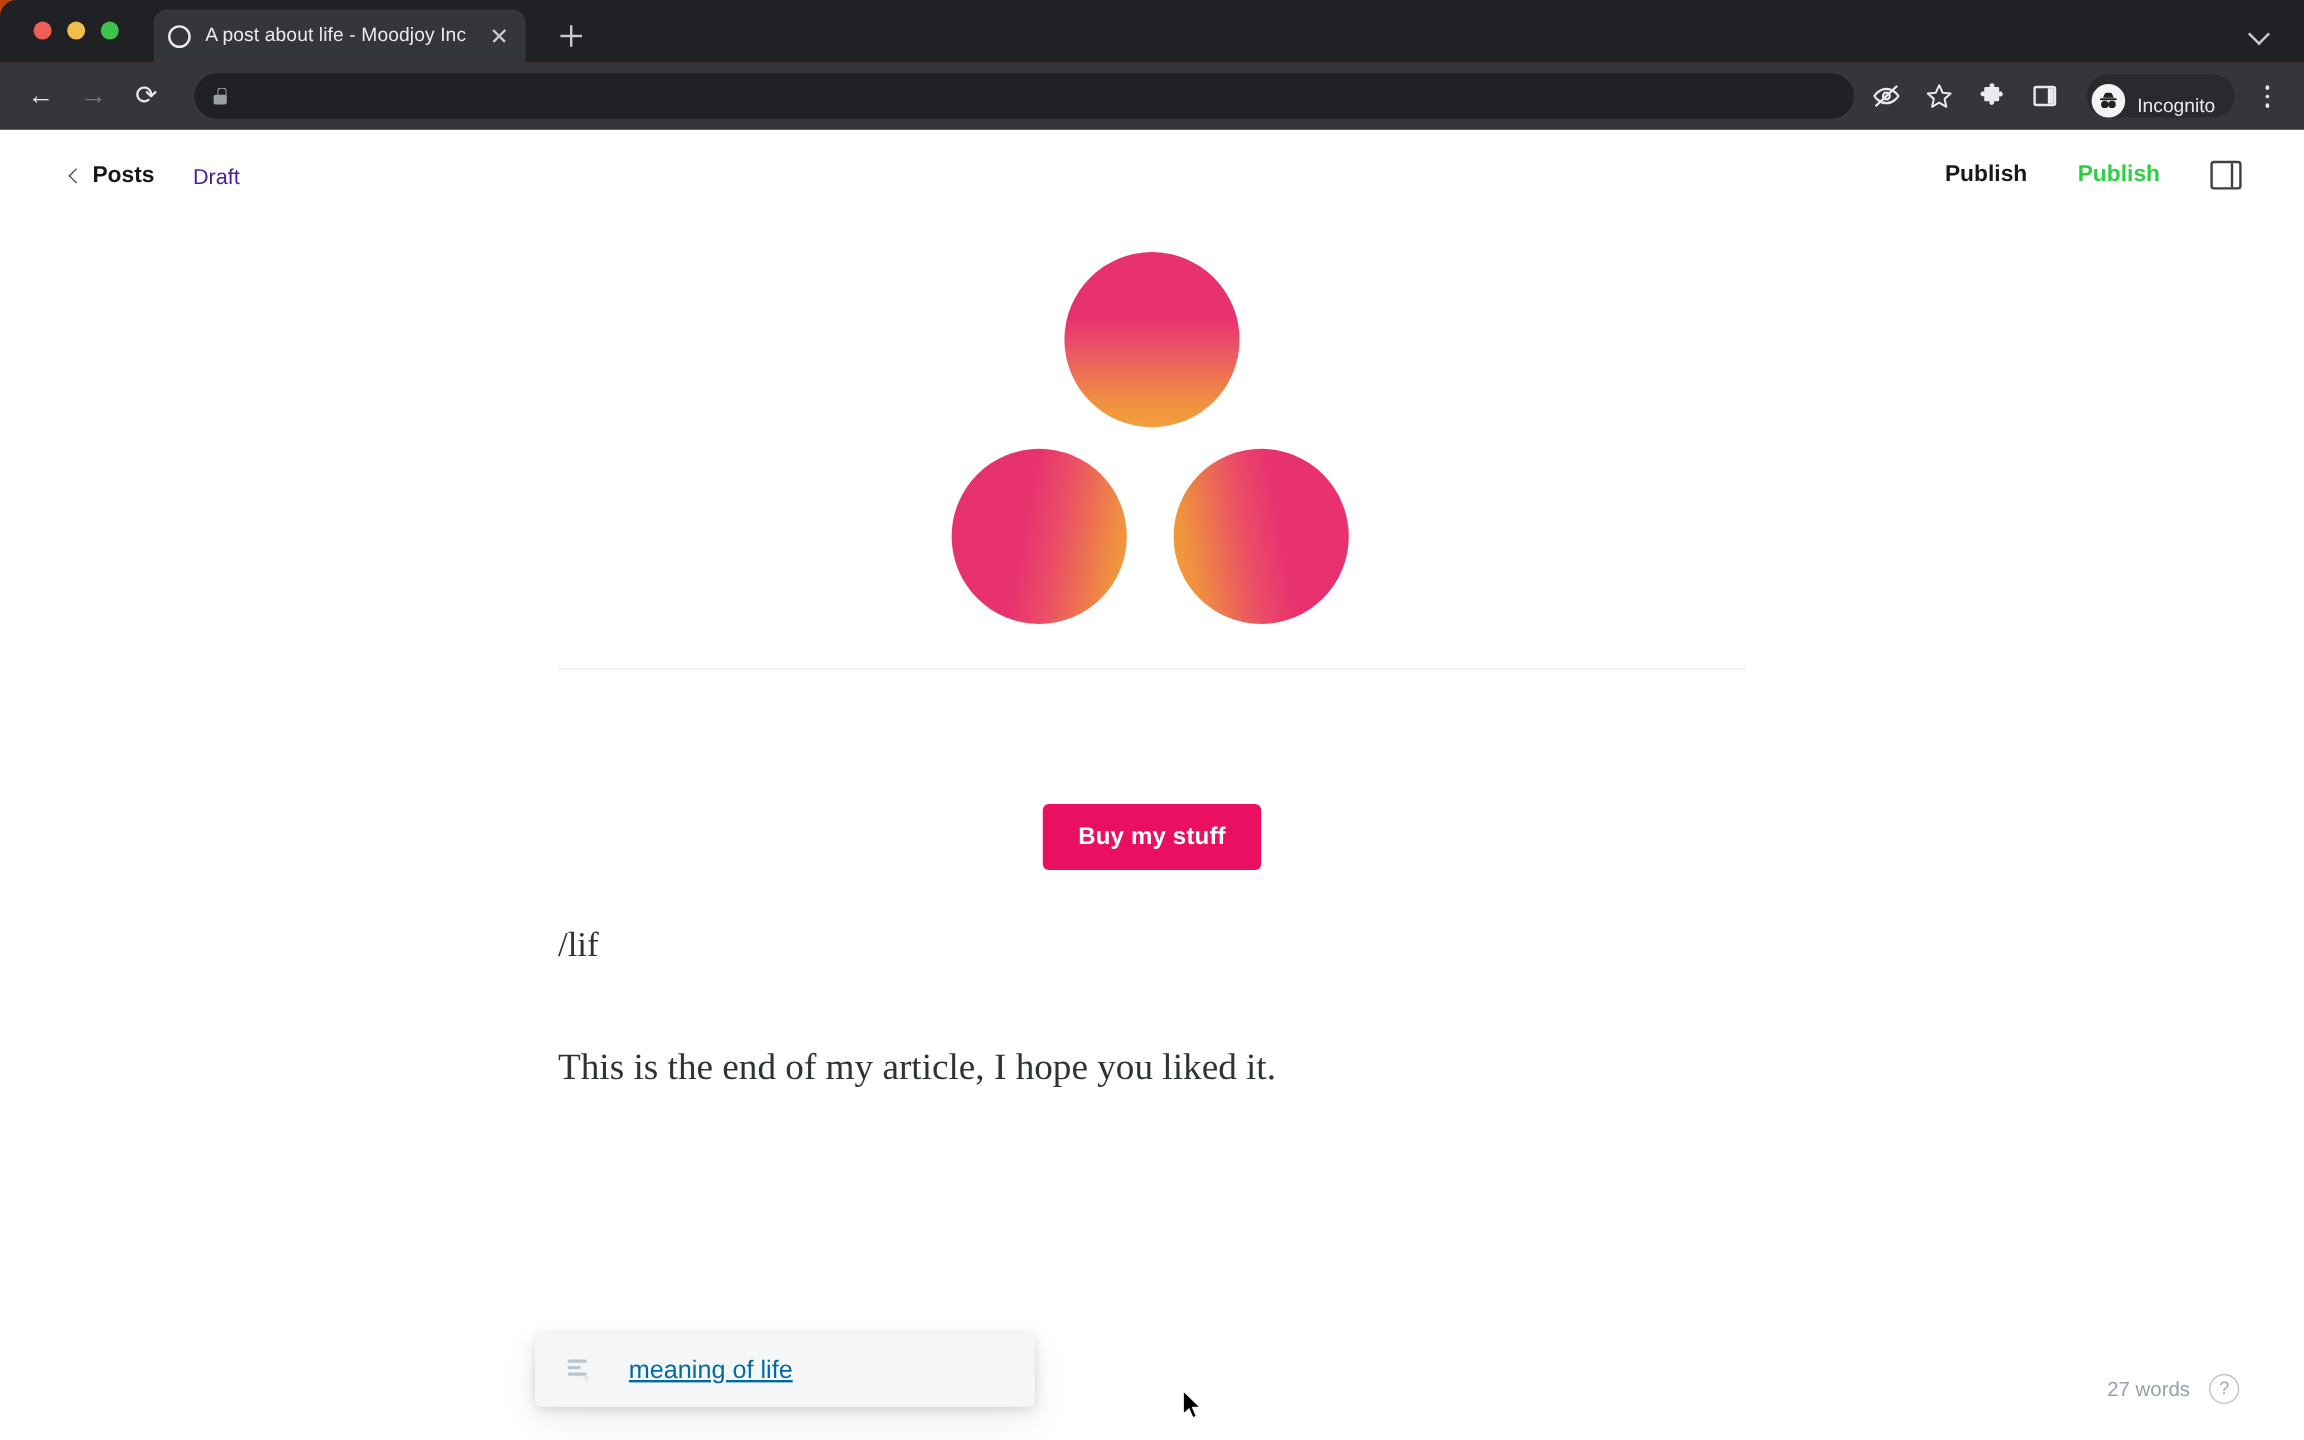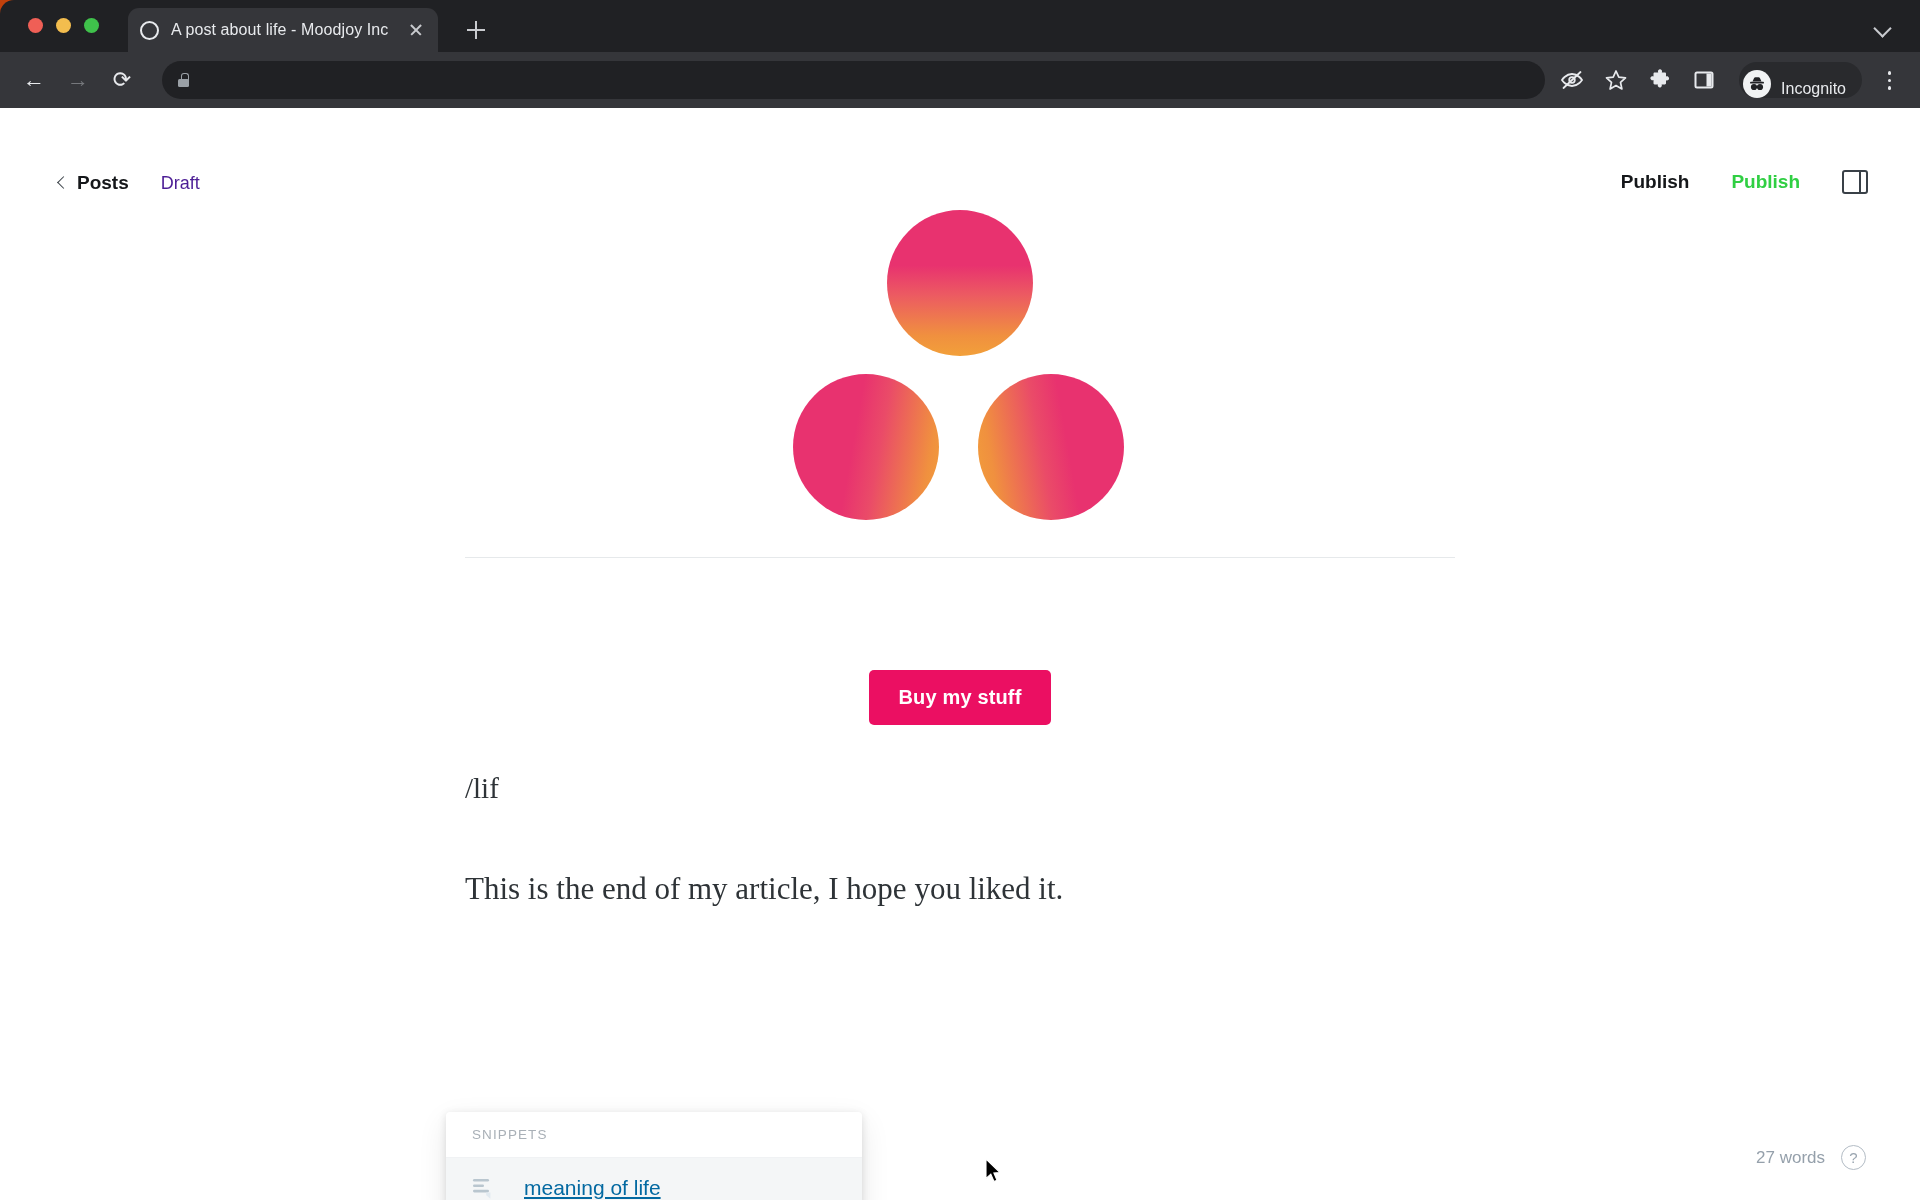--- a/index.html
+++ b/index.html
@@ -183,21 +183,21 @@
   #chrome-menu i:nth-child(3) { top: 23px; }
 
   
   #page {
     position: absolute; top: 108px; left: 0;
     width: 1920px; height: 1092px;
     background: #ffffff;
   }
 
   #editor-header {
-    position: absolute; top: 0; left: 0; width: 1920px; height: 84px; margin-top: 36px;
+    position: absolute; top: 0; left: 0; width: 1920px; height: 84px;
   }
   #header-left {
     position: absolute; top: 28px; left: 56px;
     display: flex; align-items: center; gap: 32px;
   }
   #back-to-posts {
     display: flex; align-items: center; gap: 10px;
   }
   #back-chevron {
     width: 11px; height: 11px; position: relative;
@@ -448,21 +448,20 @@
     <div id="cta-wrap">
       <button id="buy-button">Buy my stuff</button>
     </div>
 
     <p id="slash-line">/lif</p>
 
     <p id="closing-paragraph">This is the end of my article, I hope you liked it.</p>
   </div>
 
   <div id="snippets-dropdown">
-    <div id="snippets-heading">SNIPPETS</div>
     <div class="snippet-item">
       <span class="snippet-icon">
         <svg width="26" height="24" viewBox="0 0 26 24">
           <rect x="1" y="3" width="16" height="2.6" rx="1.3" fill="#b9c6cf"></rect>
           <rect x="1" y="8.4" width="11" height="2.6" rx="1.3" fill="#b9c6cf"></rect>
           <rect x="1" y="13.8" width="16" height="2.6" rx="1.3" fill="#b9c6cf"></rect>
           <path d="M14.2 16.4 h4.2 v6.4 l-4.2 -3.6 z" fill="#e2eaf0"></path>
         </svg>
       </span>
       <span style="font-size:21px;color:#0369a1;text-decoration:underline;">meaning of life</span>

